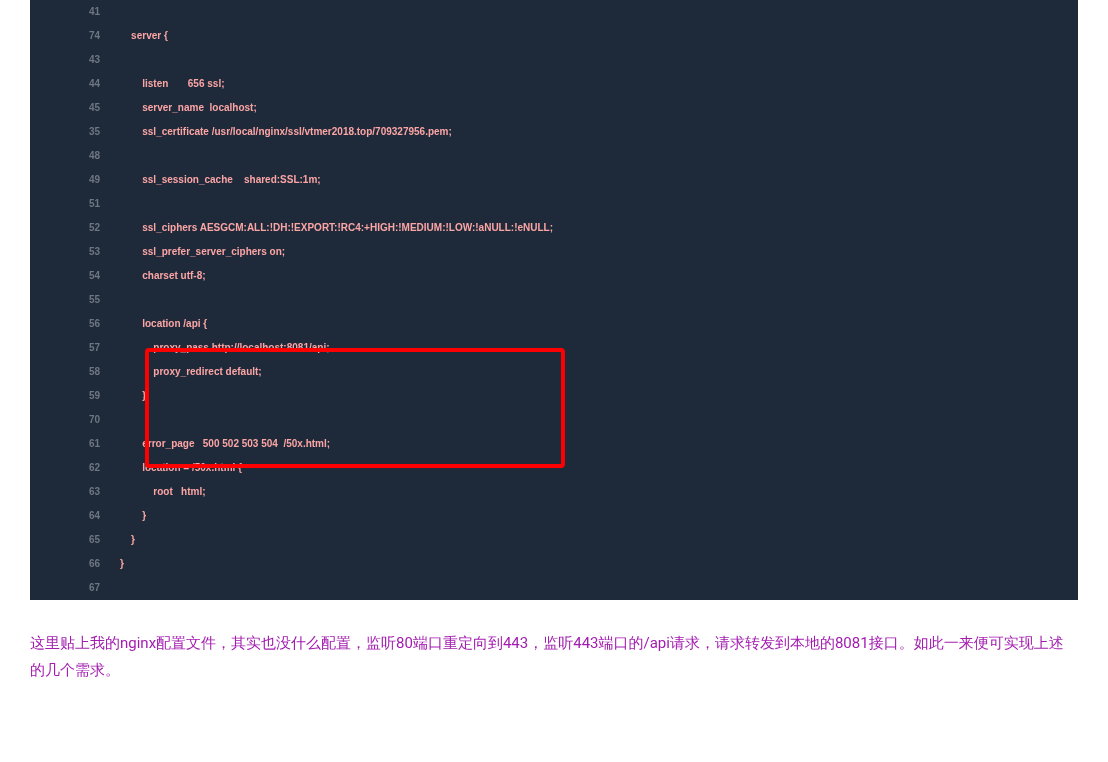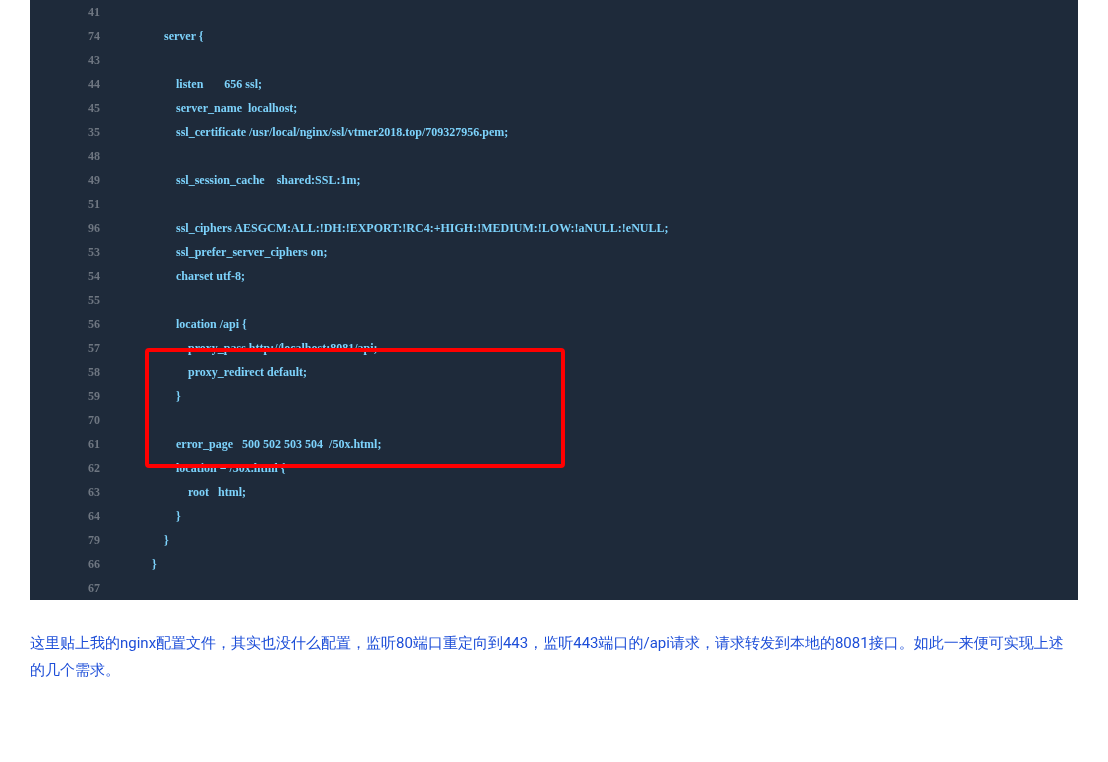--- a/index.html
+++ b/index.html
@@ -8,56 +8,55 @@
       box-sizing: border-box;
     }
     body {
       background: #ffffff;
       font-family: -apple-system, BlinkMacSystemFont, "Segoe UI", Roboto, Arial, sans-serif;
       padding: 0 30px 30px 30px;
     }
     .code-block {
       background: #1e2a3a;
       color: #d4d4d4;
-      font-family: Liberation Serif, serif;
-      font-size: 12px;
+      font-family: Liberation Sans, sans-serif;
+      font-size: 10px;
       line-height: 24px;
       position: relative;
       width: 100%;
       margin-bottom: 30px;
     }
     .code-row {
       display: flex;
       height: 24px;
     }
     .line-number {
       width: 90px;
       text-align: right;
       padding-right: 20px;
       color: #6e7681;
       user-select: none;
       font-weight: bold;
     }
     .line-content {
       flex: 1;
       white-space: pre;
-      color: #7dd3fc;
+      color: #fca5a5;
       font-weight: bold;
-      margin-left: 32px;
     }
     .highlight-box {
       position: absolute;
       border: 4px solid #ff0000;
       border-radius: 4px;
       pointer-events: none;
     }
     .paragraph {
       font-size: 15px;
       line-height: 1.8;
-      color: #1d4ed8;
+      color: #a21caf;
       margin-top: 20px;
     }
   </style>
 </head>
 <body>
 
 <div class="code-block" id="code-block">
   <div class="highlight-box" id="highlight-box" style="top: 348px; left: 115px; width: 420px; height: 120px;"></div>
 <div class="code-row">
       <div class="line-number">41</div>
@@ -89,21 +88,21 @@
     </div>
     <div class="code-row">
       <div class="line-number">49</div>
       <div class="line-content">        ssl_session_cache    shared:SSL:1m;</div>
     </div>
     <div class="code-row">
       <div class="line-number">51</div>
       <div class="line-content"></div>
     </div>
     <div class="code-row">
-      <div class="line-number">96</div>
+      <div class="line-number">52</div>
       <div class="line-content">        ssl_ciphers AESGCM:ALL:!DH:!EXPORT:!RC4:+HIGH:!MEDIUM:!LOW:!aNULL:!eNULL;</div>
     </div>
     <div class="code-row">
       <div class="line-number">53</div>
       <div class="line-content">        ssl_prefer_server_ciphers on;</div>
     </div>
     <div class="code-row">
       <div class="line-number">54</div>
       <div class="line-content">        charset utf-8;</div>
     </div>
@@ -141,21 +140,21 @@
     </div>
     <div class="code-row">
       <div class="line-number">63</div>
       <div class="line-content">            root   html;</div>
     </div>
     <div class="code-row">
       <div class="line-number">64</div>
       <div class="line-content">        }</div>
     </div>
     <div class="code-row">
-      <div class="line-number">79</div>
+      <div class="line-number">65</div>
       <div class="line-content">    }</div>
     </div>
     <div class="code-row">
       <div class="line-number">66</div>
       <div class="line-content">}</div>
     </div>
     <div class="code-row">
       <div class="line-number">67</div>
       <div class="line-content"></div>
     </div>

